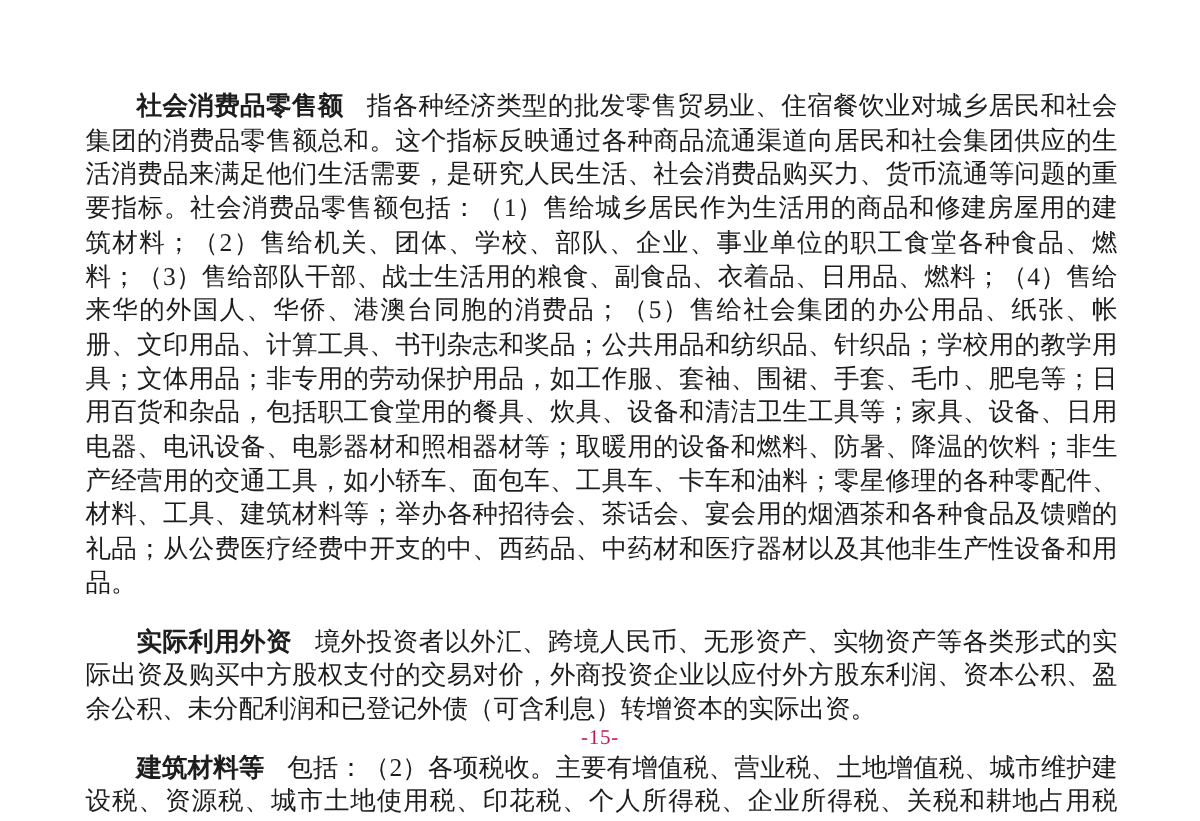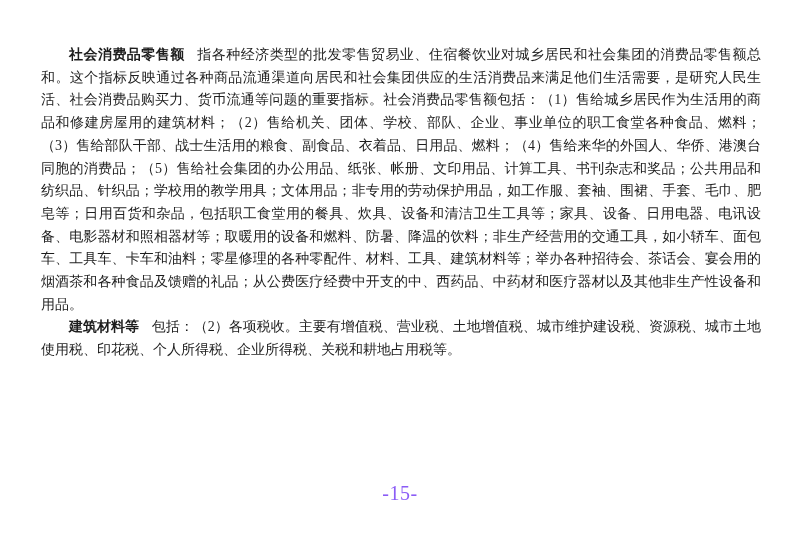--- a/index.html
+++ b/index.html
@@ -16,52 +16,53 @@
     overflow: hidden;
     font-family: "Liberation Serif", "DejaVu Serif", serif;
   }
   .content {
     position: absolute;
     left: 41px;
     top: 44px;
     width: 720px;
   }
   .para {
-    margin: 0;
-    font-size: 14px;
+    margin: 16px;
+    font-size: 17px;
     line-height: 22.7px;
     text-align: justify;
     text-justify: inter-ideograph;
     text-indent: 2em;
     color: #1d1d1d;
   }
   .term {
     font-weight: bold;
     margin-right: 0.9em;
   }
   .page-number {
     position: absolute;
     left: 0;
     right: 0;
     top: 484px;
     text-align: center;
-    font-size: 20px;
+    font-size: 14px;
     line-height: 18px;
-    color: #8b5cf6;
+    color: #be185d;
     letter-spacing: 0.5px;
   }
 </style>
 </head>
 <body>
 
 <div class="page">
   <div class="content">
 
     <p class="para"><span class="term">社会消费品零售额</span><span>指各种经济类型的批发零售贸易业、住宿餐饮业对城乡居民和社会集团的消费品零售额总和。这个指标反映通过各种商品流通渠道向居民和社会集团供应的生活消费品来满足他们生活需要，是研究人民生活、社会消费品购买力、货币流通等问题的重要指标。社会消费品零售额包括：（1）售给城乡居民作为生活用的商品和修建房屋用的建筑材料；（2）售给机关、团体、学校、部队、企业、事业单位的职工食堂各种食品、燃料；（3）售给部队干部、战士生活用的粮食、副食品、衣着品、日用品、燃料；（4）售给来华的外国人、华侨、港澳台同胞的消费品；（5）售给社会集团的办公用品、纸张、帐册、文印用品、计算工具、书刊杂志和奖品；公共用品和纺织品、针织品；学校用的教学用具；文体用品；非专用的劳动保护用品，如工作服、套袖、围裙、手套、毛巾、肥皂等；日用百货和杂品，包括职工食堂用的餐具、炊具、设备和清洁卫生工具等；家具、设备、日用电器、电讯设备、电影器材和照相器材等；取暖用的设备和燃料、防暑、降温的饮料；非生产经营用的交通工具，如小轿车、面包车、工具车、卡车和油料；零星修理的各种零配件、材料、工具、建筑材料等；举办各种招待会、茶话会、宴会用的烟酒茶和各种食品及馈赠的礼品；从公费医疗经费中开支的中、西药品、中药材和医疗器材以及其他非生产性设备和用品。</span></p>
 
+    <p class="para"><span class="term">实际利用外资</span><span>境外投资者以外汇、跨境人民币、无形资产、实物资产等各类形式的实际出资及购买中方股权支付的交易对价，外商投资企业以应付外方股东利润、资本公积、盈余公积、未分配利润和已登记外债（可含利息）转增资本的实际出资。</span></p>
 
     <p class="para"><span class="term">建筑材料等</span><span>包括：（2）各项税收。主要有增值税、营业税、土地增值税、城市维护建设税、资源税、城市土地使用税、印花税、个人所得税、企业所得税、关税和耕地占用税等。</span></p>
 
 
   </div>
 
   <div class="page-number">-15-</div>
 </div>
 
 </body></html>

